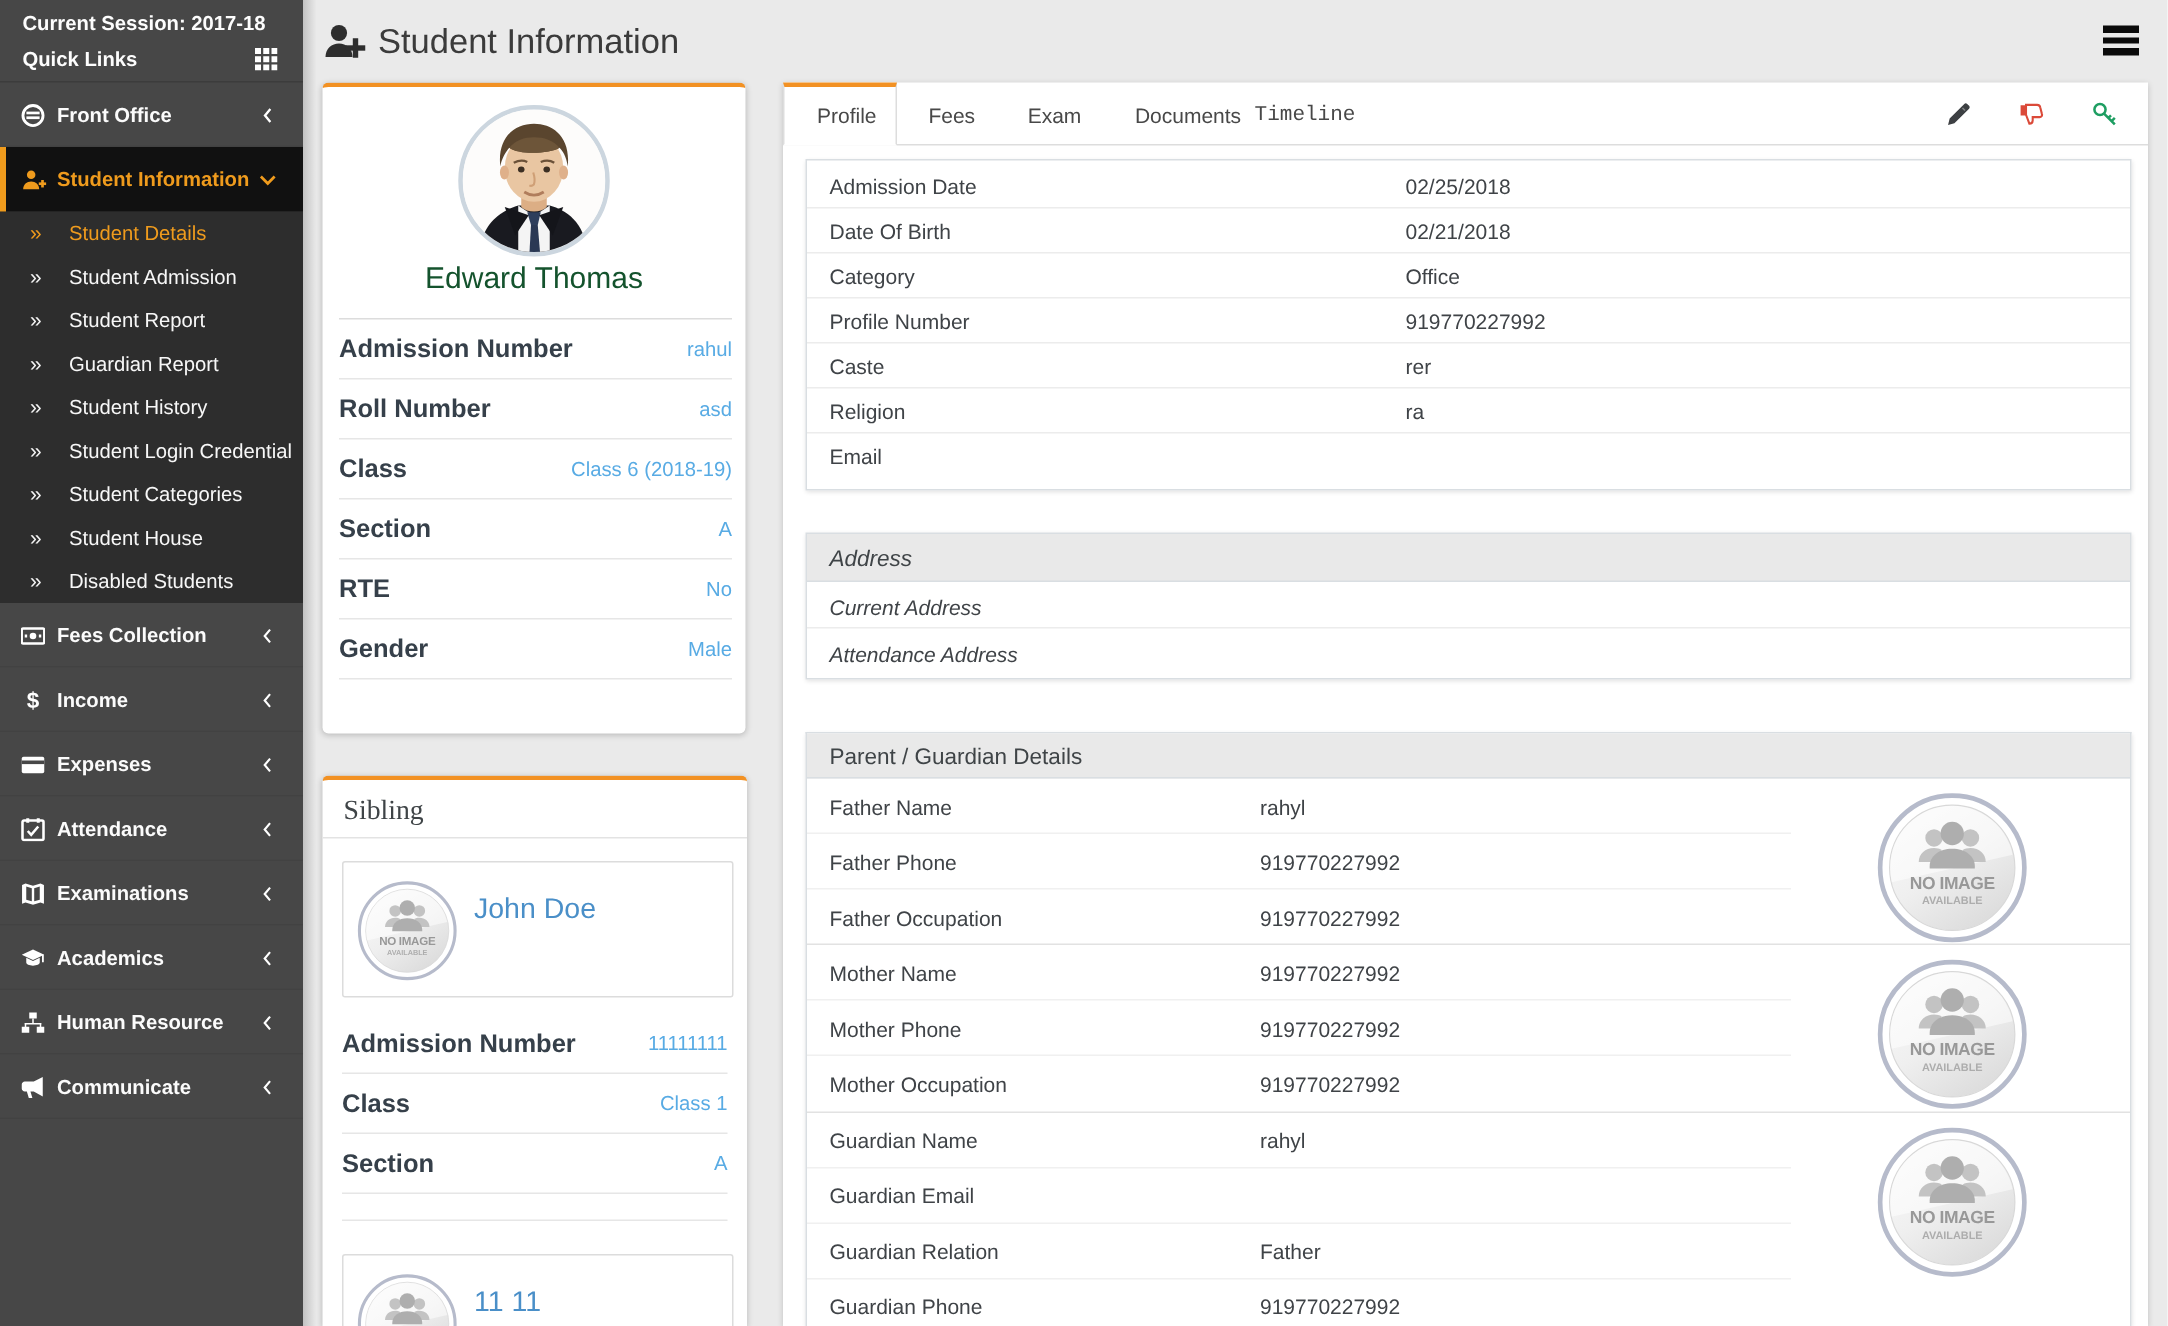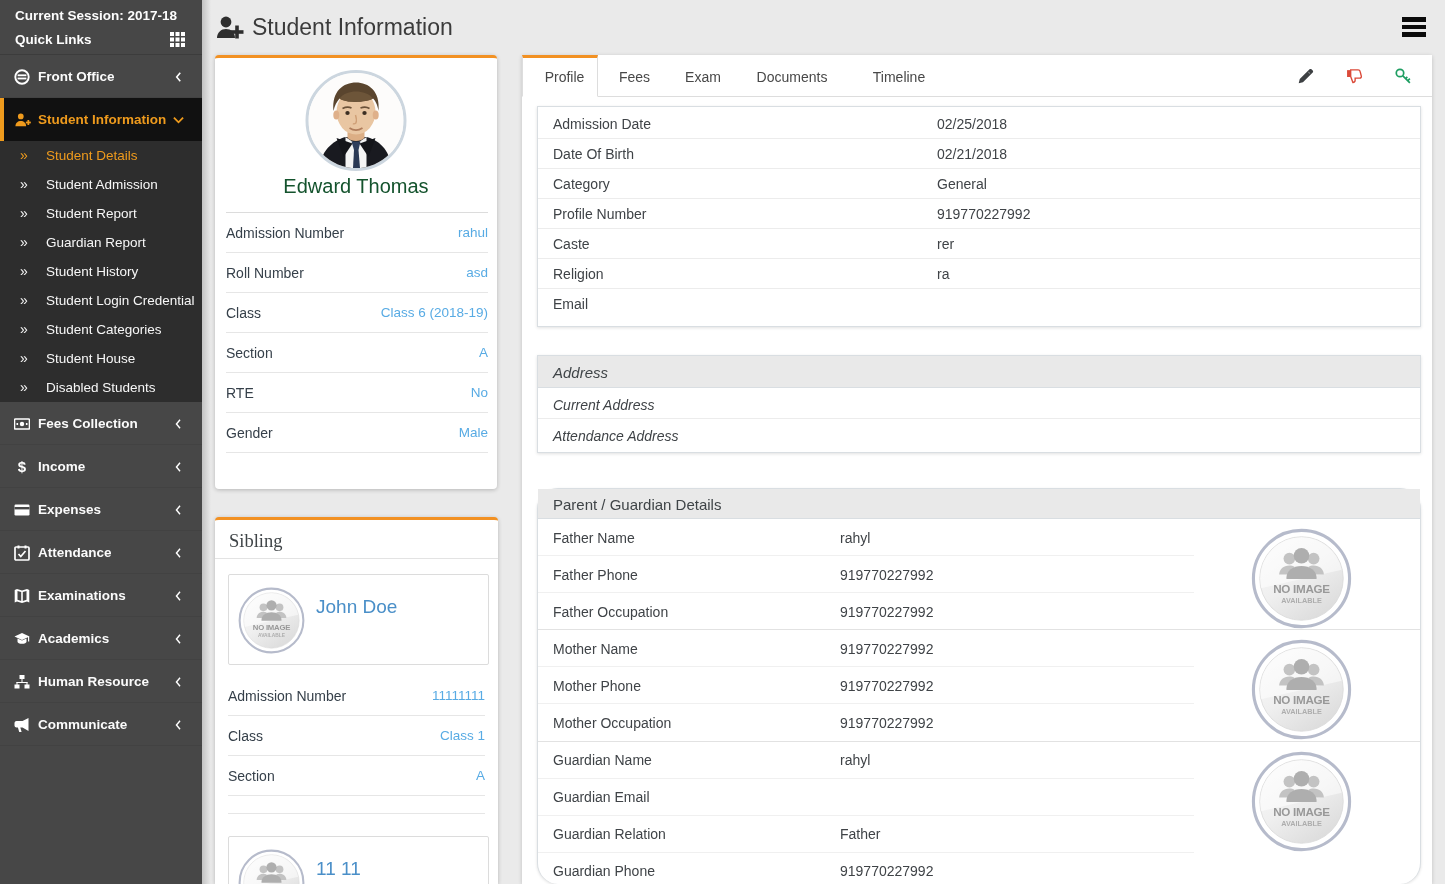--- a/index.html
+++ b/index.html
@@ -32,21 +32,21 @@
 #hamburger div { height:4.7px; background:#0b0b0b; margin-bottom:3px; }
 
 
 .card { position:absolute; background:#fff; border-top:3px solid #f29123; border-radius:4px; box-shadow:0 1px 4px rgba(0,0,0,0.22); }
 #card-student { left:215px; top:55px; width:282px; height:434px; }
 #photo-wrap { position:absolute; left:50%; top:12px; transform:translateX(-50%); width:101px; height:101px; border-radius:50%; border:3px solid #ccd6df; overflow:hidden; background:#fbfbfa; }
 #stu-name { position:absolute; top:117px; width:100%; text-align:center; font-size:20px; color:#14532d; }
 .ctable { position:absolute; left:11px; right:9px; }
 #card-student .ctable { top:156px; }
 .crow { height:40px; line-height:40px; border-bottom:1px solid #e6e6e6; position:relative; }
-.crow .cl { font-weight:normal; color:#36404a; font-size:14px; float:left; }
+.crow .cl { font-weight:bold; color:#36404a; font-size:17px; float:left; }
 .crow .cv { color:#58abe4; float:right; font-size:13.5px; }
 #card-student hr.namesep { position:absolute; top:153.5px; left:11px; right:9px; border:none; border-top:1px solid #dcdcdc; }
 
 #card-sibling { left:215px; top:517px; width:283px; height:367px; border-radius:4px 4px 0 0; }
 #card-sibling .hd { height:39px; line-height:42px; padding-left:14px; font-size:18.5px; color:#3f4447; border-bottom:1px solid #e3e3e3;font-family:Liberation Serif, serif; }
 .sibbox { position:absolute; left:13px; width:261px; border:1px solid #dcdcdc; border-radius:2px; background:#fff; }
 .sibbox .av { position:absolute; left:9px; top:12px; }
 .sibbox .nm { position:absolute; left:87px; top:21px; font-size:19px; color:#4a8fc8; }
 
 
@@ -64,21 +64,21 @@
 
 #box-profile { top:51px; height:221px; padding-top:2px; }
 #box-profile .prow { height:30px; border-bottom:1px solid #ececec; }
 #box-profile .prow:last-child { border-bottom:none; }
 
 #box-address { top:300px; height:98px;font-style:italic; }
 #box-address .bh { height:32px; line-height:33px; }
 #box-address .prow { height:31px; border-bottom:1px solid #ececec; } #box-address .prow .pl { top:56%; }
 #box-address .prow:last-child { border-bottom:none; }
 
-#box-parent { top:433px; height:396px; border-bottom:none;border-radius:21px; }
+#box-parent { top:433px; height:396px; border-bottom:none; }
 #box-parent .bh { height:30px; line-height:31px; }
 #box-parent .prow { height:37.1px; }
 #box-parent .prow .pv { left:302px; }
 #box-parent .prow .bline { position:absolute; bottom:0; left:0; width:656px; border-bottom:1px solid #f0f0f0; }
 #box-parent .prow.sep .bline { width:100%; border-bottom:1px solid #e2e2e2; }
 .pavatar { position:absolute; left:713px; }
 </style>
 </head>
 <body>
 <div id="page">
@@ -342,21 +342,21 @@
     <div class="nm" style="color:#4a8fc8;">11 11</div>
   </div>
 </div>
 
 <div id="panel">
   <div id="tabs">
     <div class="tab active" style="left:0; width:76px;">Profile</div>
     <div class="tab" style="left:82px; width:61px;">Fees</div>
     <div class="tab" style="left:150px; width:62px;">Exam</div>
     <div class="tab" style="left:221px; width:98px;">Documents</div>
-    <div class="tab" style="left:337px; width:80px;">Timeline</div>
+    <div class="tab" style="left:308px; width:80px;font-family:Liberation Mono, monospace;">Timeline</div>
     <svg class="ticon" style="left:775px;" viewBox="0 0 16 16">
           <path fill="#3d4043" d="M11.8 1.2c.5-.5 1.3-.5 1.8 0l1.2 1.2c.5.5.5 1.3 0 1.8L5.6 13.4 1.6 14.4l1-4z"></path>
           <path fill="#fff" d="M11 3.4l1.6 1.6-.7.7-1.6-1.6z" opacity="0.35"></path>
         </svg>
     <svg class="ticon" style="left:824px;" viewBox="0 0 16 16">
           <path fill="#db4a39" d="M1 2h3.4v6.5H1z"></path>
           <path fill="none" stroke="#db4a39" stroke-width="1.3" d="M4.4 8l2.1 5.6c1.4 0 2.1-.9 2.1-2V9.5h4.4c1 0 1.7-.9 1.4-1.9l-1.1-4.3c-.2-.9-1-1.5-1.9-1.5H4.4z"></path>
         </svg>
     <svg class="ticon" style="left:873px;" viewBox="0 0 16 16">
           <g fill="none" stroke="#1e9e62" stroke-width="1.6">
@@ -369,21 +369,21 @@
     <div class="prow">
           <span class="pl">Admission Date</span>
           <span class="pv">02/25/2018</span>
         </div>
     <div class="prow">
           <span class="pl">Date Of Birth</span>
           <span class="pv">02/21/2018</span>
         </div>
     <div class="prow">
           <span class="pl">Category</span>
-          <span class="pv">General</span>
+          <span class="pv">Office</span>
         </div>
     <div class="prow">
           <span class="pl">Profile Number</span>
           <span class="pv">919770227992</span>
         </div>
     <div class="prow">
           <span class="pl">Caste</span>
           <span class="pv">rer</span>
         </div>
     <div class="prow">

